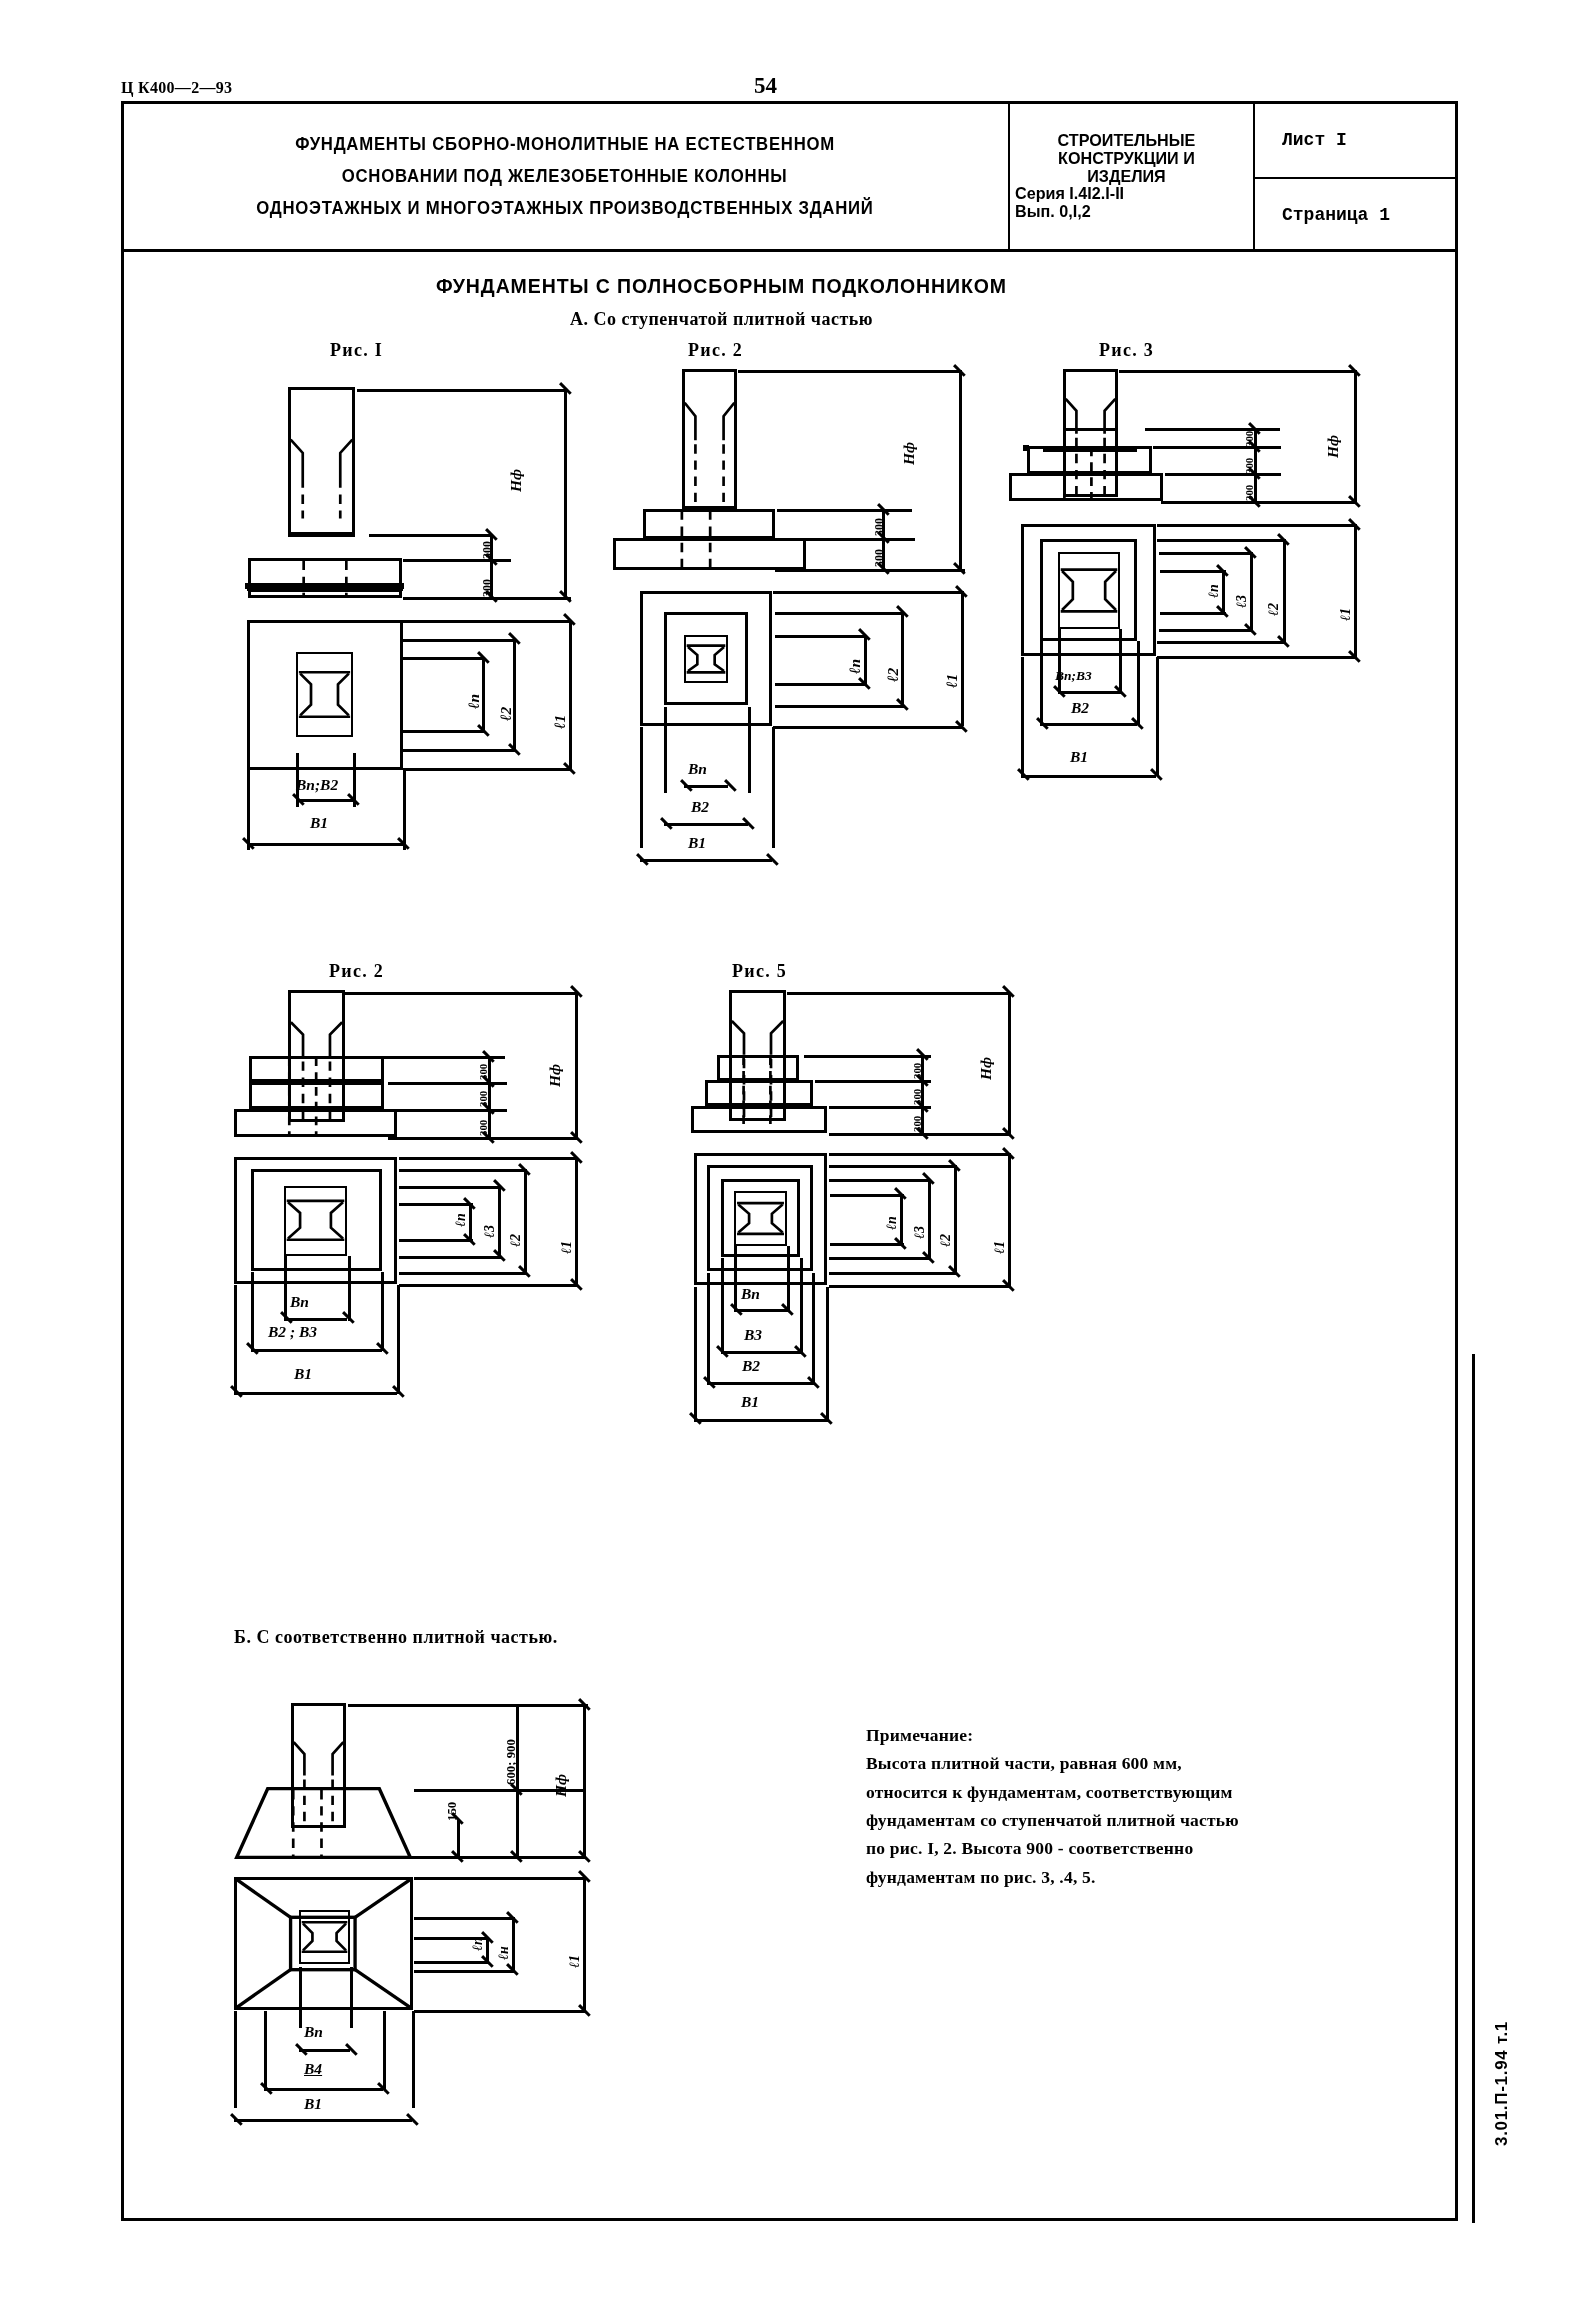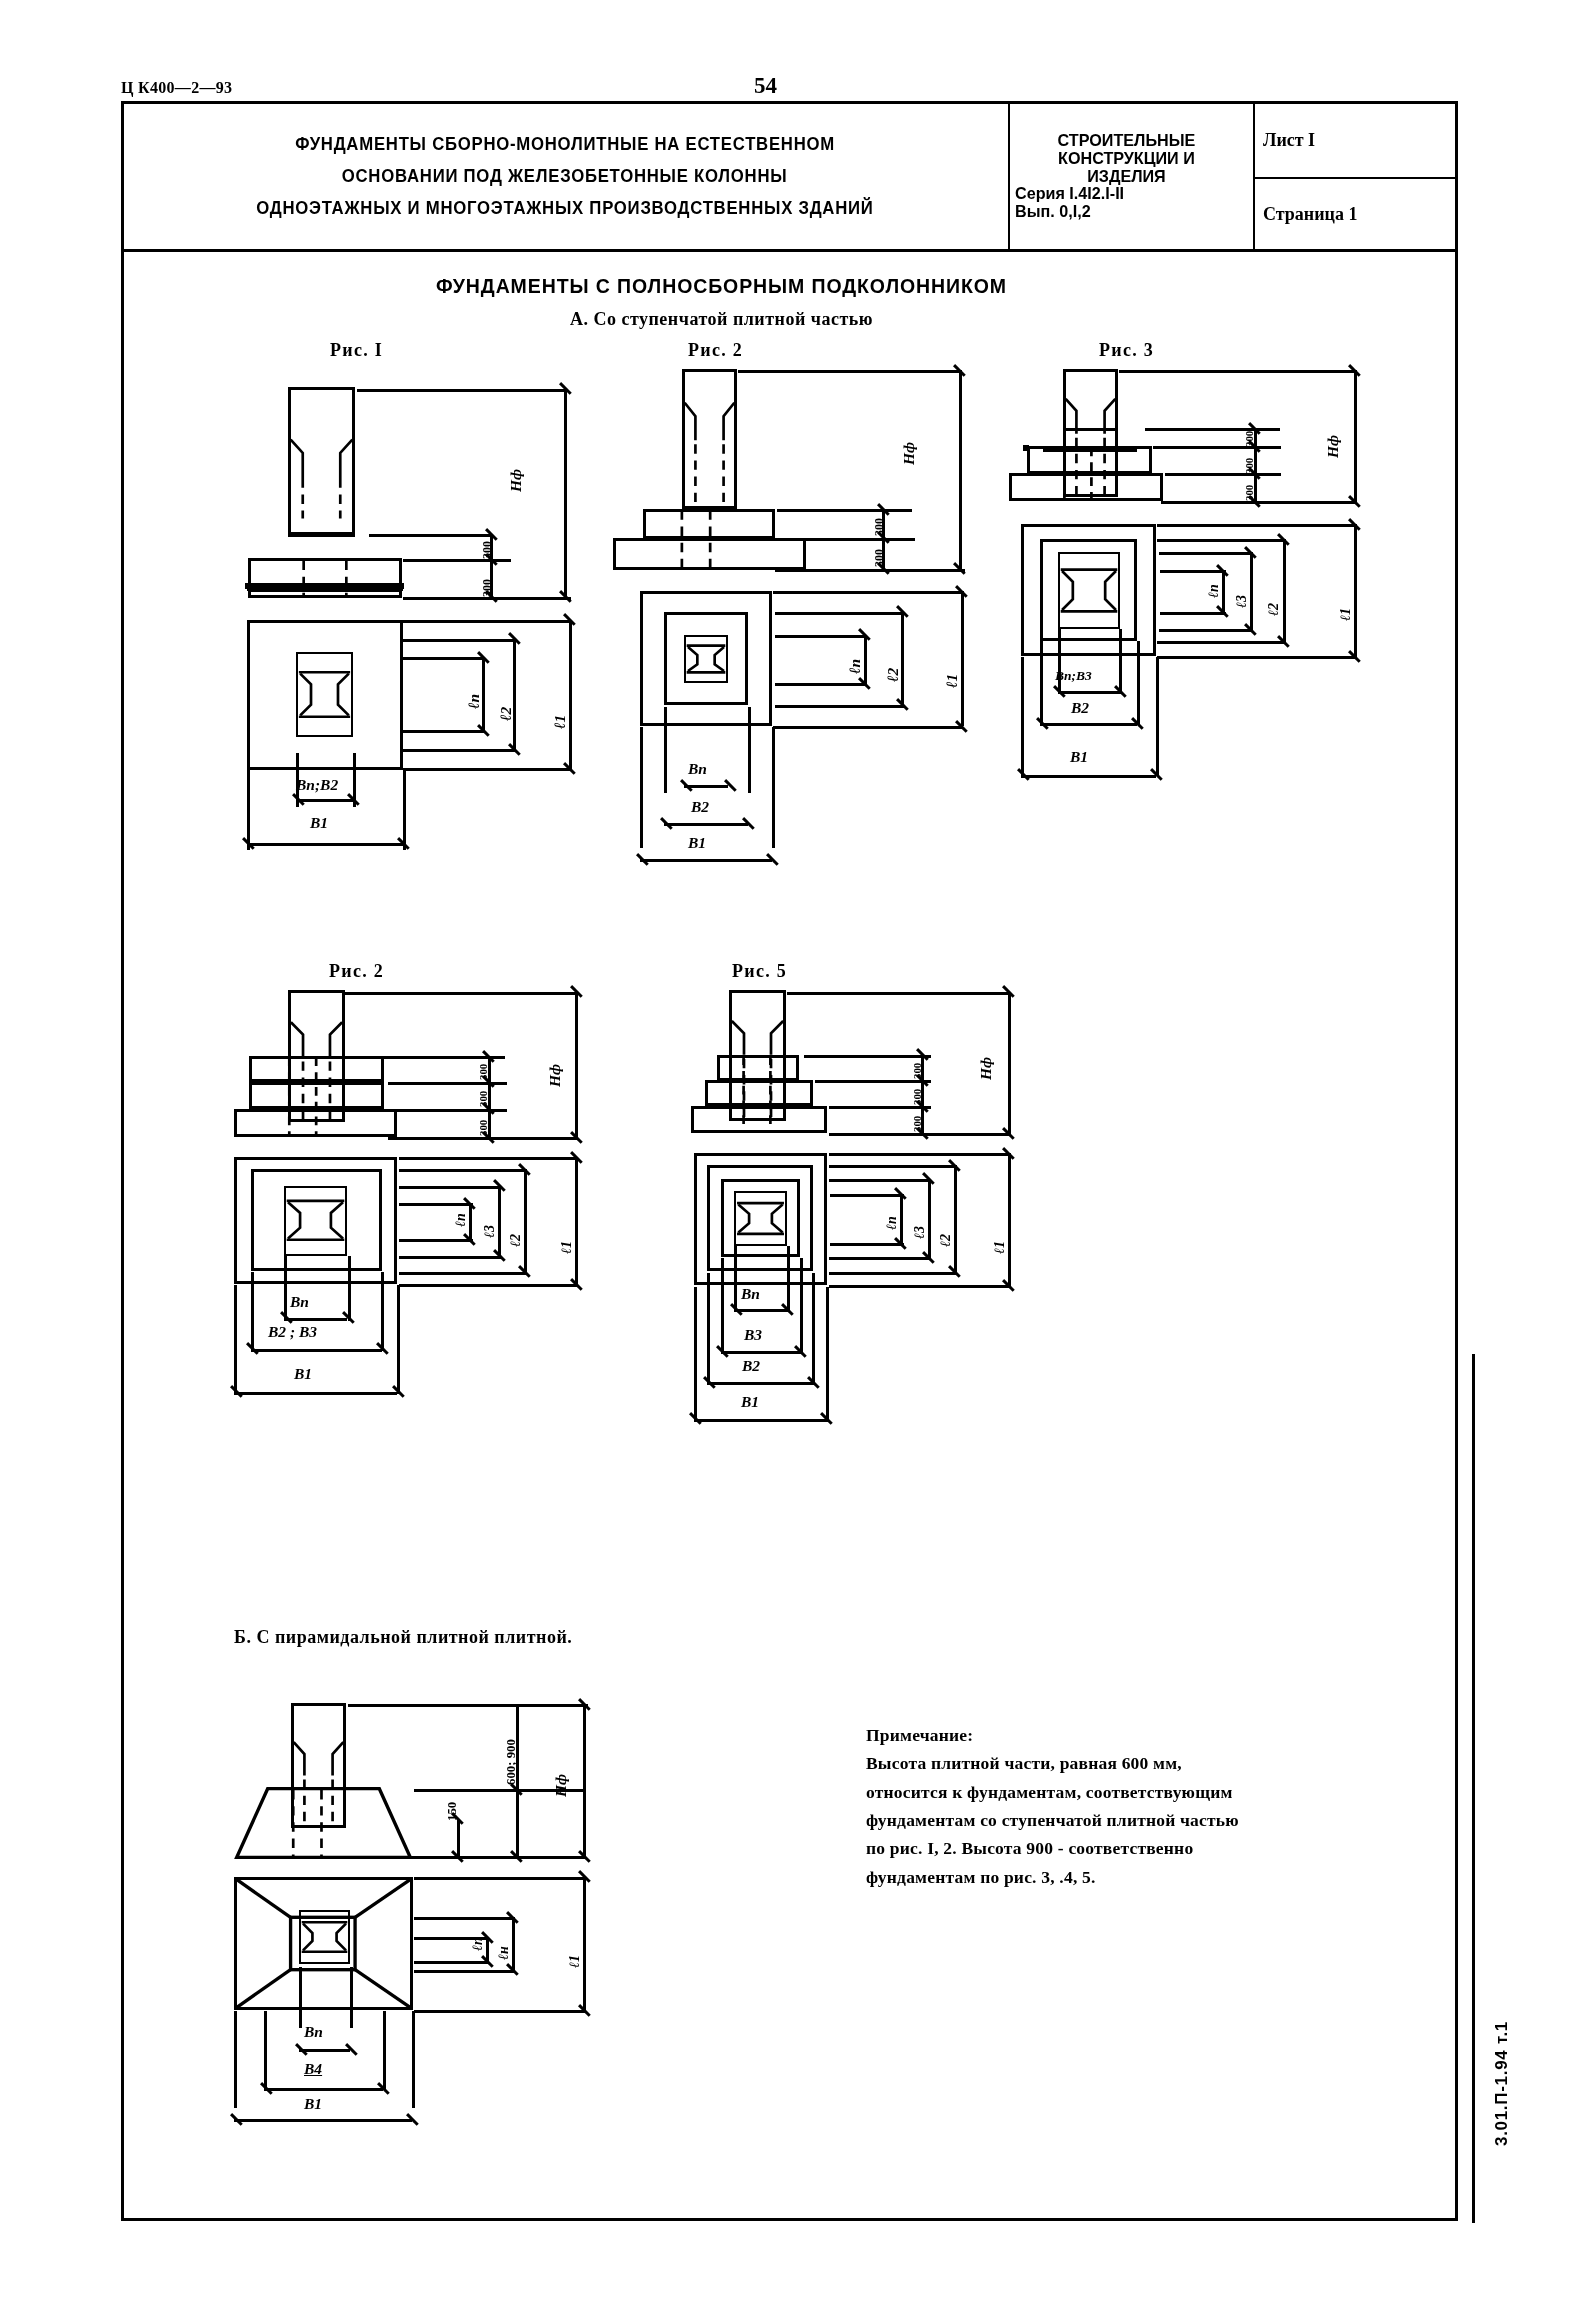--- a/index.html
+++ b/index.html
@@ -19,21 +19,21 @@
   .frame{position:absolute;left:121px;top:101px;width:1337px;height:2120px;border:3.4px solid #000;box-sizing:border-box;}
 
   
   .titleblock{position:absolute;left:121px;top:101px;width:1337px;height:151px;box-sizing:border-box;border:3.4px solid #000;border-top:3.4px solid #000;}
   .tb-main{position:absolute;left:0;top:0;width:882px;height:100%;display:flex;flex-direction:column;justify-content:center;align-items:center;gap:10.8px;}
   .tb-main div{font-size:18px;font-weight:bold;letter-spacing:0.8px;white-space:nowrap;font-family:"Liberation Sans",sans-serif;font-stretch:condensed;transform:scaleX(.93);}
   .tb-mid{position:absolute;left:884px;top:0;width:242px;height:100%;border-left:2.7px solid #000;box-sizing:border-box;padding-left:5.4px;display:flex;flex-direction:column;justify-content:center;}
   .tb-mid .l{font-size:17px;font-weight:bold;line-height:1.04;font-family:"Liberation Sans",sans-serif;transform:scaleX(.95);transform-origin:left;white-space:nowrap;}
   .tb-mid .c{text-align:center;}
   .tb-right{position:absolute;left:1129px;top:0;right:0;height:100%;border-left:2.7px solid #000;box-sizing:border-box;}
-  .tb-right .cell{height:50%;display:flex;align-items:center;padding-left:8px;font-size:18px;font-weight:bold;font-family:Liberation Serif, serif;}
+  .tb-right .cell{height:50%;display:flex;align-items:center;padding-left:27px;font-size:18px;font-weight:bold;font-family:Liberation Mono, monospace;}
   .tb-right .cell.top{border-bottom:2.7px solid #000;}
 
   
   .h-center{position:absolute;width:100%;text-align:center;font-weight:bold;font-family:"Liberation Sans",sans-serif;}
   #sec-title{top:275px;left:-74px;font-size:19.5px;letter-spacing:0.9px;}
   #sub-a{top:309px;left:-74px;font-size:18px;letter-spacing:0.5px;font-family:"Liberation Serif",serif;}
   #sub-b{position:absolute;left:234px;top:1627px;font-size:18px;font-weight:bold;letter-spacing:0.5px;font-family:"Liberation Serif",serif;}
 
   .figcap{position:absolute;font-size:18px;font-weight:bold;font-family:"Liberation Serif",serif;letter-spacing:1.3px;}
 
@@ -81,21 +81,21 @@
       <div class="l">Вып. 0,I,2</div>
     </div>
     <div class="tb-right">
       <div class="cell top">Лист I</div>
       <div class="cell">Страница 1</div>
     </div>
   </div>
 
   <div class="h-center" id="sec-title">ФУНДАМЕНТЫ С ПОЛНОСБОРНЫМ ПОДКОЛОННИКОМ</div>
   <div class="h-center" id="sub-a">А. Со ступенчатой плитной частью</div>
-  <div id="sub-b">Б. С пирамидальной плитной плитной.</div>
+  <div id="sub-b">Б. С соответственно плитной частью.</div>
 
   <div class="figcap" style="left:330px;top:340px;">Рис. I</div>
   <div class="fig" id="fig1">
 
     <div class="box" style="left:288px;top:387px;width:67px;height:148px;"></div>
 
     <svg style="position:absolute;left:288px;top:387px;width:67px;height:148px;" viewBox="0 0 100 220" width="67" height="148">
       <path d="M4,78 L22,98 L22,150" stroke="#000" stroke-width="4" fill="none"></path>
       <path d="M96,78 L78,98 L78,150" stroke="#000" stroke-width="4" fill="none"></path>
       <path d="M22,160 L22,196" stroke="#000" stroke-width="4" fill="none" stroke-dasharray="14,10"></path>

